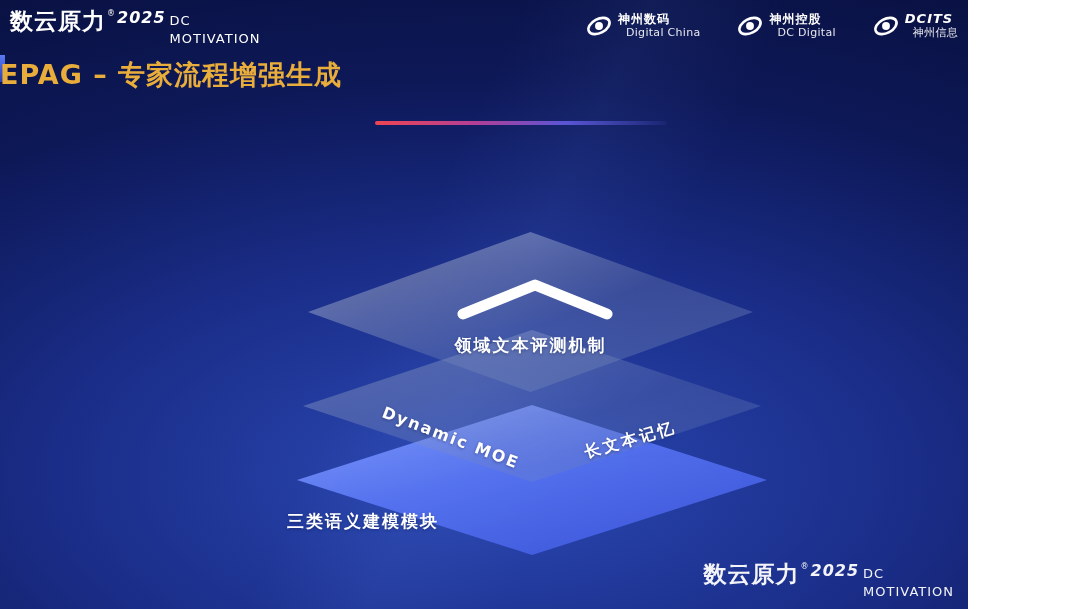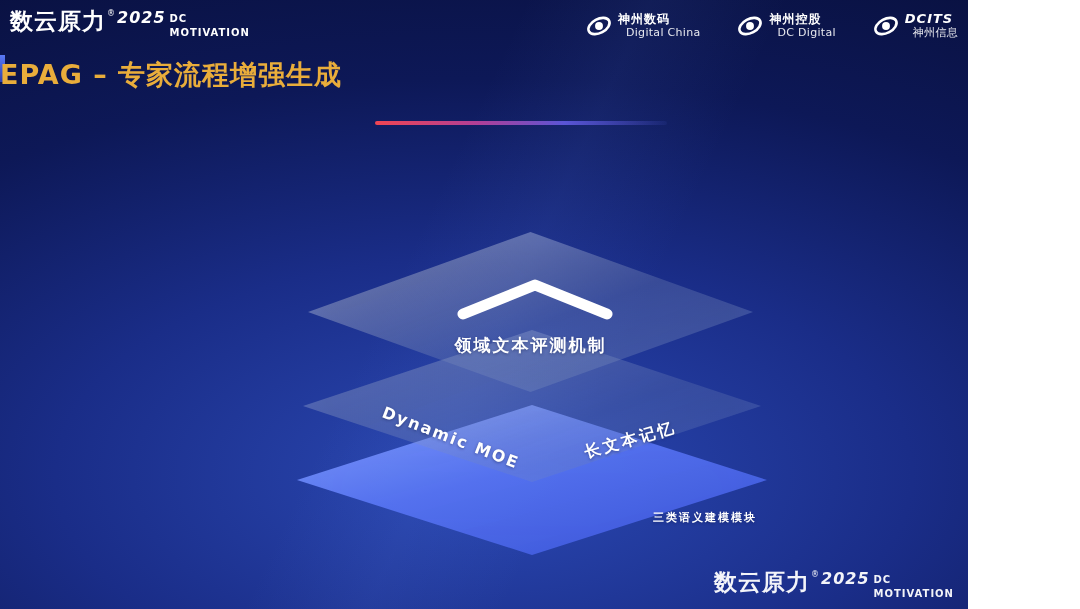--- a/index.html
+++ b/index.html
@@ -19,21 +19,21 @@
   }
 
   
   .brand { position:absolute; display:flex; align-items:flex-start; line-height:1; }
   .brand-top { left:10px; top:10px; }
   .brand-bottom { right:14px; bottom:8px; opacity:0.95; }
   .brand-name { font-weight:900; font-size:23px; letter-spacing:1px; }
   .brand-reg { font-size:8px; margin:0 2px 0 1px; }
   .brand-year { font-weight:900; font-size:16px; font-style:italic; letter-spacing:1px; }
   .brand-sub { display:flex; flex-direction:column; margin-left:4px; margin-top:2px; }
-  .brand-sub span { font-size:10px; font-weight:bold; letter-spacing:1px; line-height:1.4; }
+  .brand-sub span { font-size:13px; font-weight:normal; letter-spacing:1px; line-height:1.4; }
 
   
   .edge-accent {
     position:absolute; left:0; top:55px; width:5px; height:27px;
     background:linear-gradient(180deg,#5a79f5,#2b3fae);
   }
   .live-label {
     position:absolute; left:10px; top:58px;
     font-size:19px; font-weight:bold; letter-spacing:1px; color:#fff;
   }
@@ -79,21 +79,21 @@
     filter:drop-shadow(0 16px 28px rgba(35,60,200,0.5));
   }
   .chevron { position:absolute; left:453px; top:276px; z-index:4; }
   .label { position:absolute; z-index:5; font-weight:bold; color:#fff; white-space:nowrap;
            text-shadow:0 1px 3px rgba(10,18,60,0.4); }
   .label-top { left:308px; top:334px; width:445px; text-align:center; font-size:17px; letter-spacing:2px; }
   .label-mid-left { left:383px; top:402px; font-size:16px; letter-spacing:2px; font-weight:600;
                     transform:rotate(21deg); transform-origin:left center; }
   .label-mid-right { left:585px; top:443px; font-size:16px; letter-spacing:3px;
                      transform:rotate(-16deg); transform-origin:left center; }
-  .label-bottom { left:287px; top:510px; width:470px; text-align:right; font-size:11px; letter-spacing:2px; }
+  .label-bottom { left:287px; top:510px; width:470px; text-align:left; font-size:17px; letter-spacing:2px; }
 </style>
 </head>
 <body>
 
 <div class="slide">
 
   <div class="brand brand-top">
     <span class="brand-name">数云原力</span>
       <sup class="brand-reg">®</sup>
       <span class="brand-year">2025</span>

